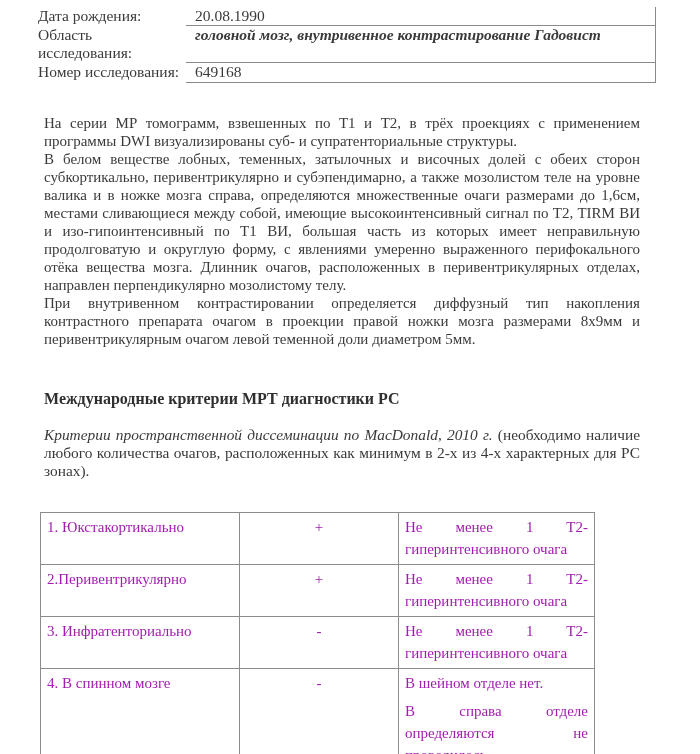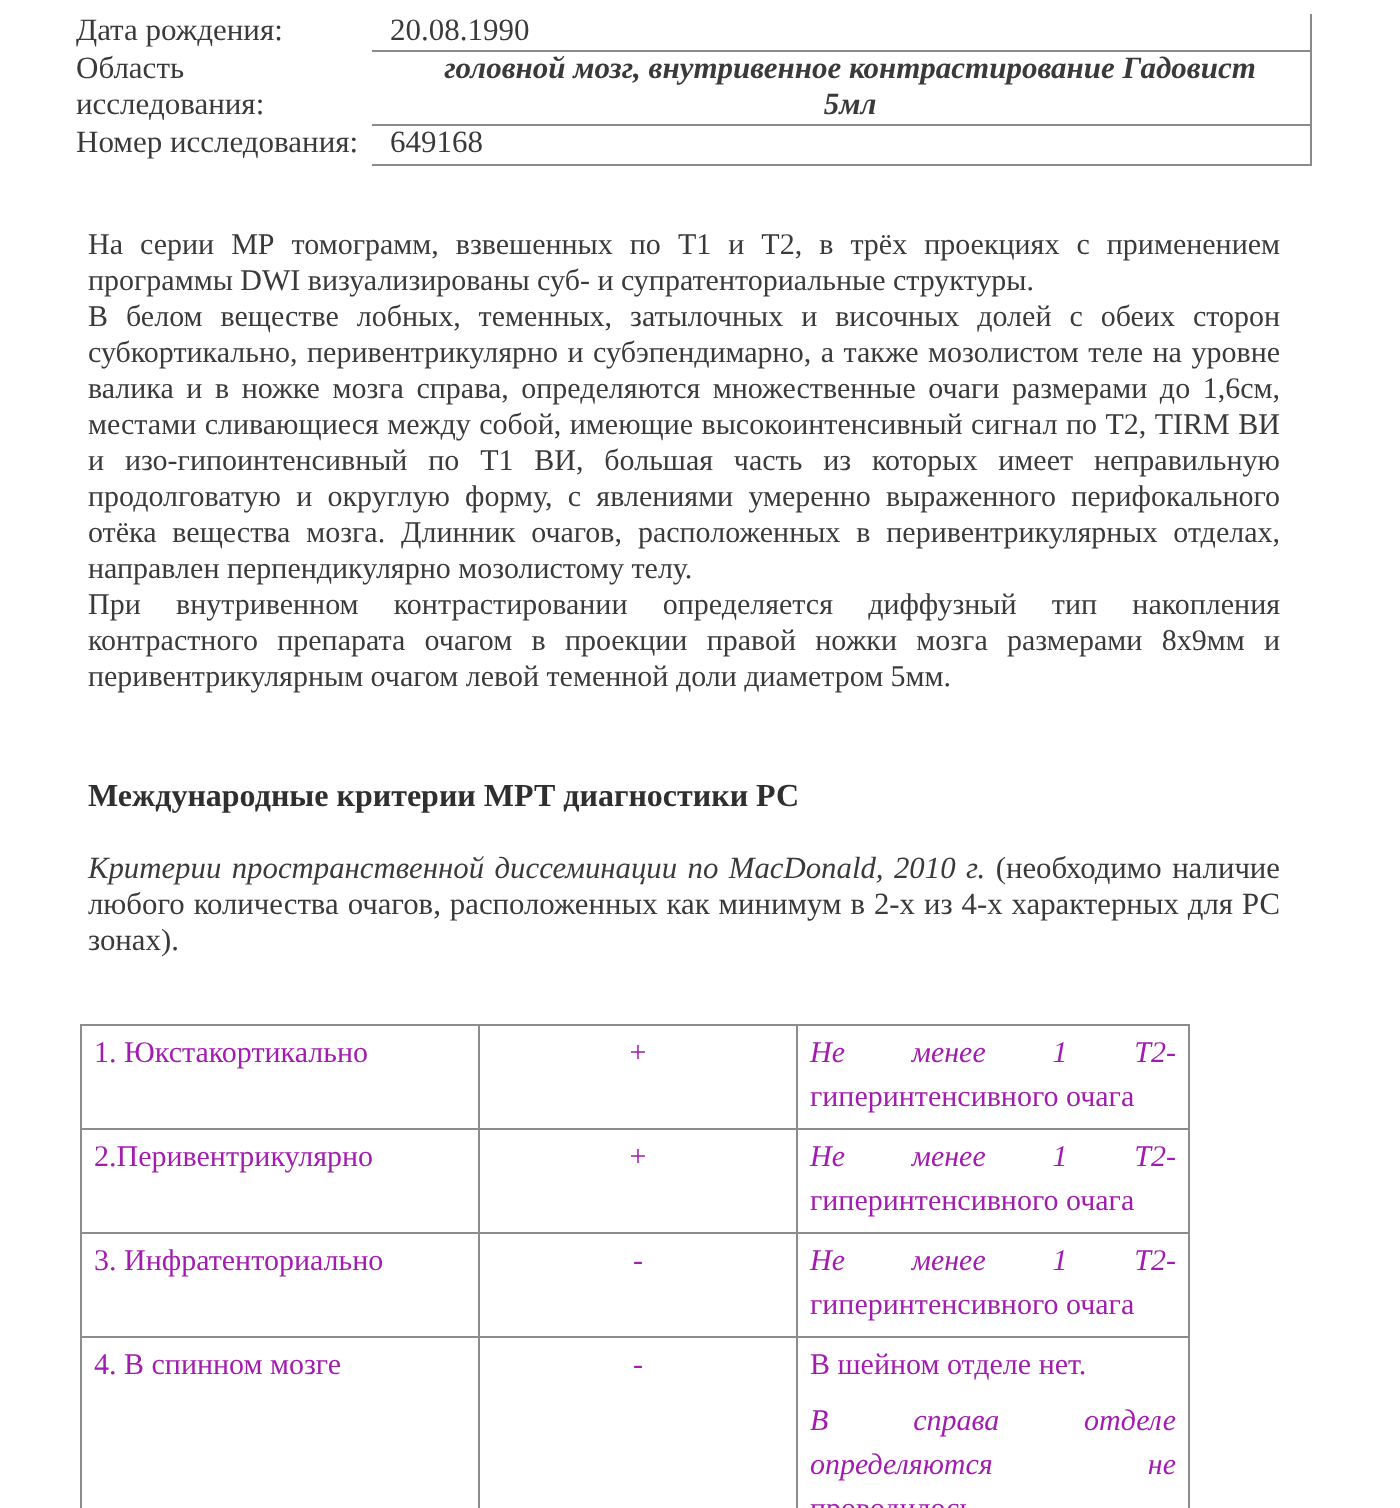--- a/index.html
+++ b/index.html
@@ -10,21 +10,21 @@
     color: #3a3a3a;
     position: relative;
   }
   .page { position: absolute; left: 0; top: 16px; width: 700px; height: 754px; }
 
   
   .hdr { position: absolute; left: 38px; top: -9px; width: 618px; font-size: 15.5px; }
   .hdr-row { position: relative; display: flex; }
   .hdr-label { width: 148px; flex: none; line-height: 18px; }
   .hdr-value { flex: 1; border-bottom: 1px solid #8a8a8a; border-right: 1px solid #8a8a8a; padding-left: 9px; line-height: 18px; }
-  .hdr-value.bi { font-style: italic; font-weight: bold; text-align: center; }
+  .hdr-value.bi { font-style: italic; font-weight: bold; }
   .r0 .hdr-label, .r0 .hdr-value { height: 18px; }
   .r1 .hdr-label { height: 36px; }
   .r1 .hdr-value { height: 36px; }
   .r2 .hdr-value { height: 19px; }
 
   
   .para {
     position: absolute; left: 44px; top: 98px; width: 596px;
     font-size: 15px; line-height: 18px; text-align: justify;
   }
@@ -45,40 +45,39 @@
     border-collapse: collapse; font-size: 15px; color: #a21caf; margin-top: 32px;
   }
   table.crit td {
     border: 1px solid #8c8c8c; vertical-align: top; padding: 3px 6px 4px 6px; line-height: 22px;
   }
   td.c1 { width: 186px; }
   td.c2 { width: 146px; text-align: center; }
   td.c3 { text-align: justify; }
   .r-tall td { height: 38px; }
   .note-gap { margin-top: 6px; }
-  .jline { display: flex; justify-content: space-between; font-style: italic; }
+  .jline { display: flex; justify-content: space-between; }
 </style>
 </head>
 <body>
 
 <div class="page">
 
   <div class="hdr">
     <div class="hdr-row r0">
       <div class="hdr-label">Дата рождения:</div>
       <div class="hdr-value">20.08.1990</div>
     </div>
     <div class="hdr-row r1">
       <div class="hdr-label">
         <div>Область</div>
         <div>исследования:</div>
       </div>
       <div class="hdr-value bi">
         <div>головной мозг, внутривенное контрастирование Гадовист</div>
-        <div>5мл</div>
       </div>
     </div>
     <div class="hdr-row r2">
       <div class="hdr-label">Номер исследования:</div>
       <div class="hdr-value">649168</div>
     </div>
   </div>
 
   <div class="para">
     <p>На серии МР томограмм, взвешенных по Т1 и Т2, в трёх проекциях с применением программы DWI визуализированы суб- и супратенториальные структуры.</p>

